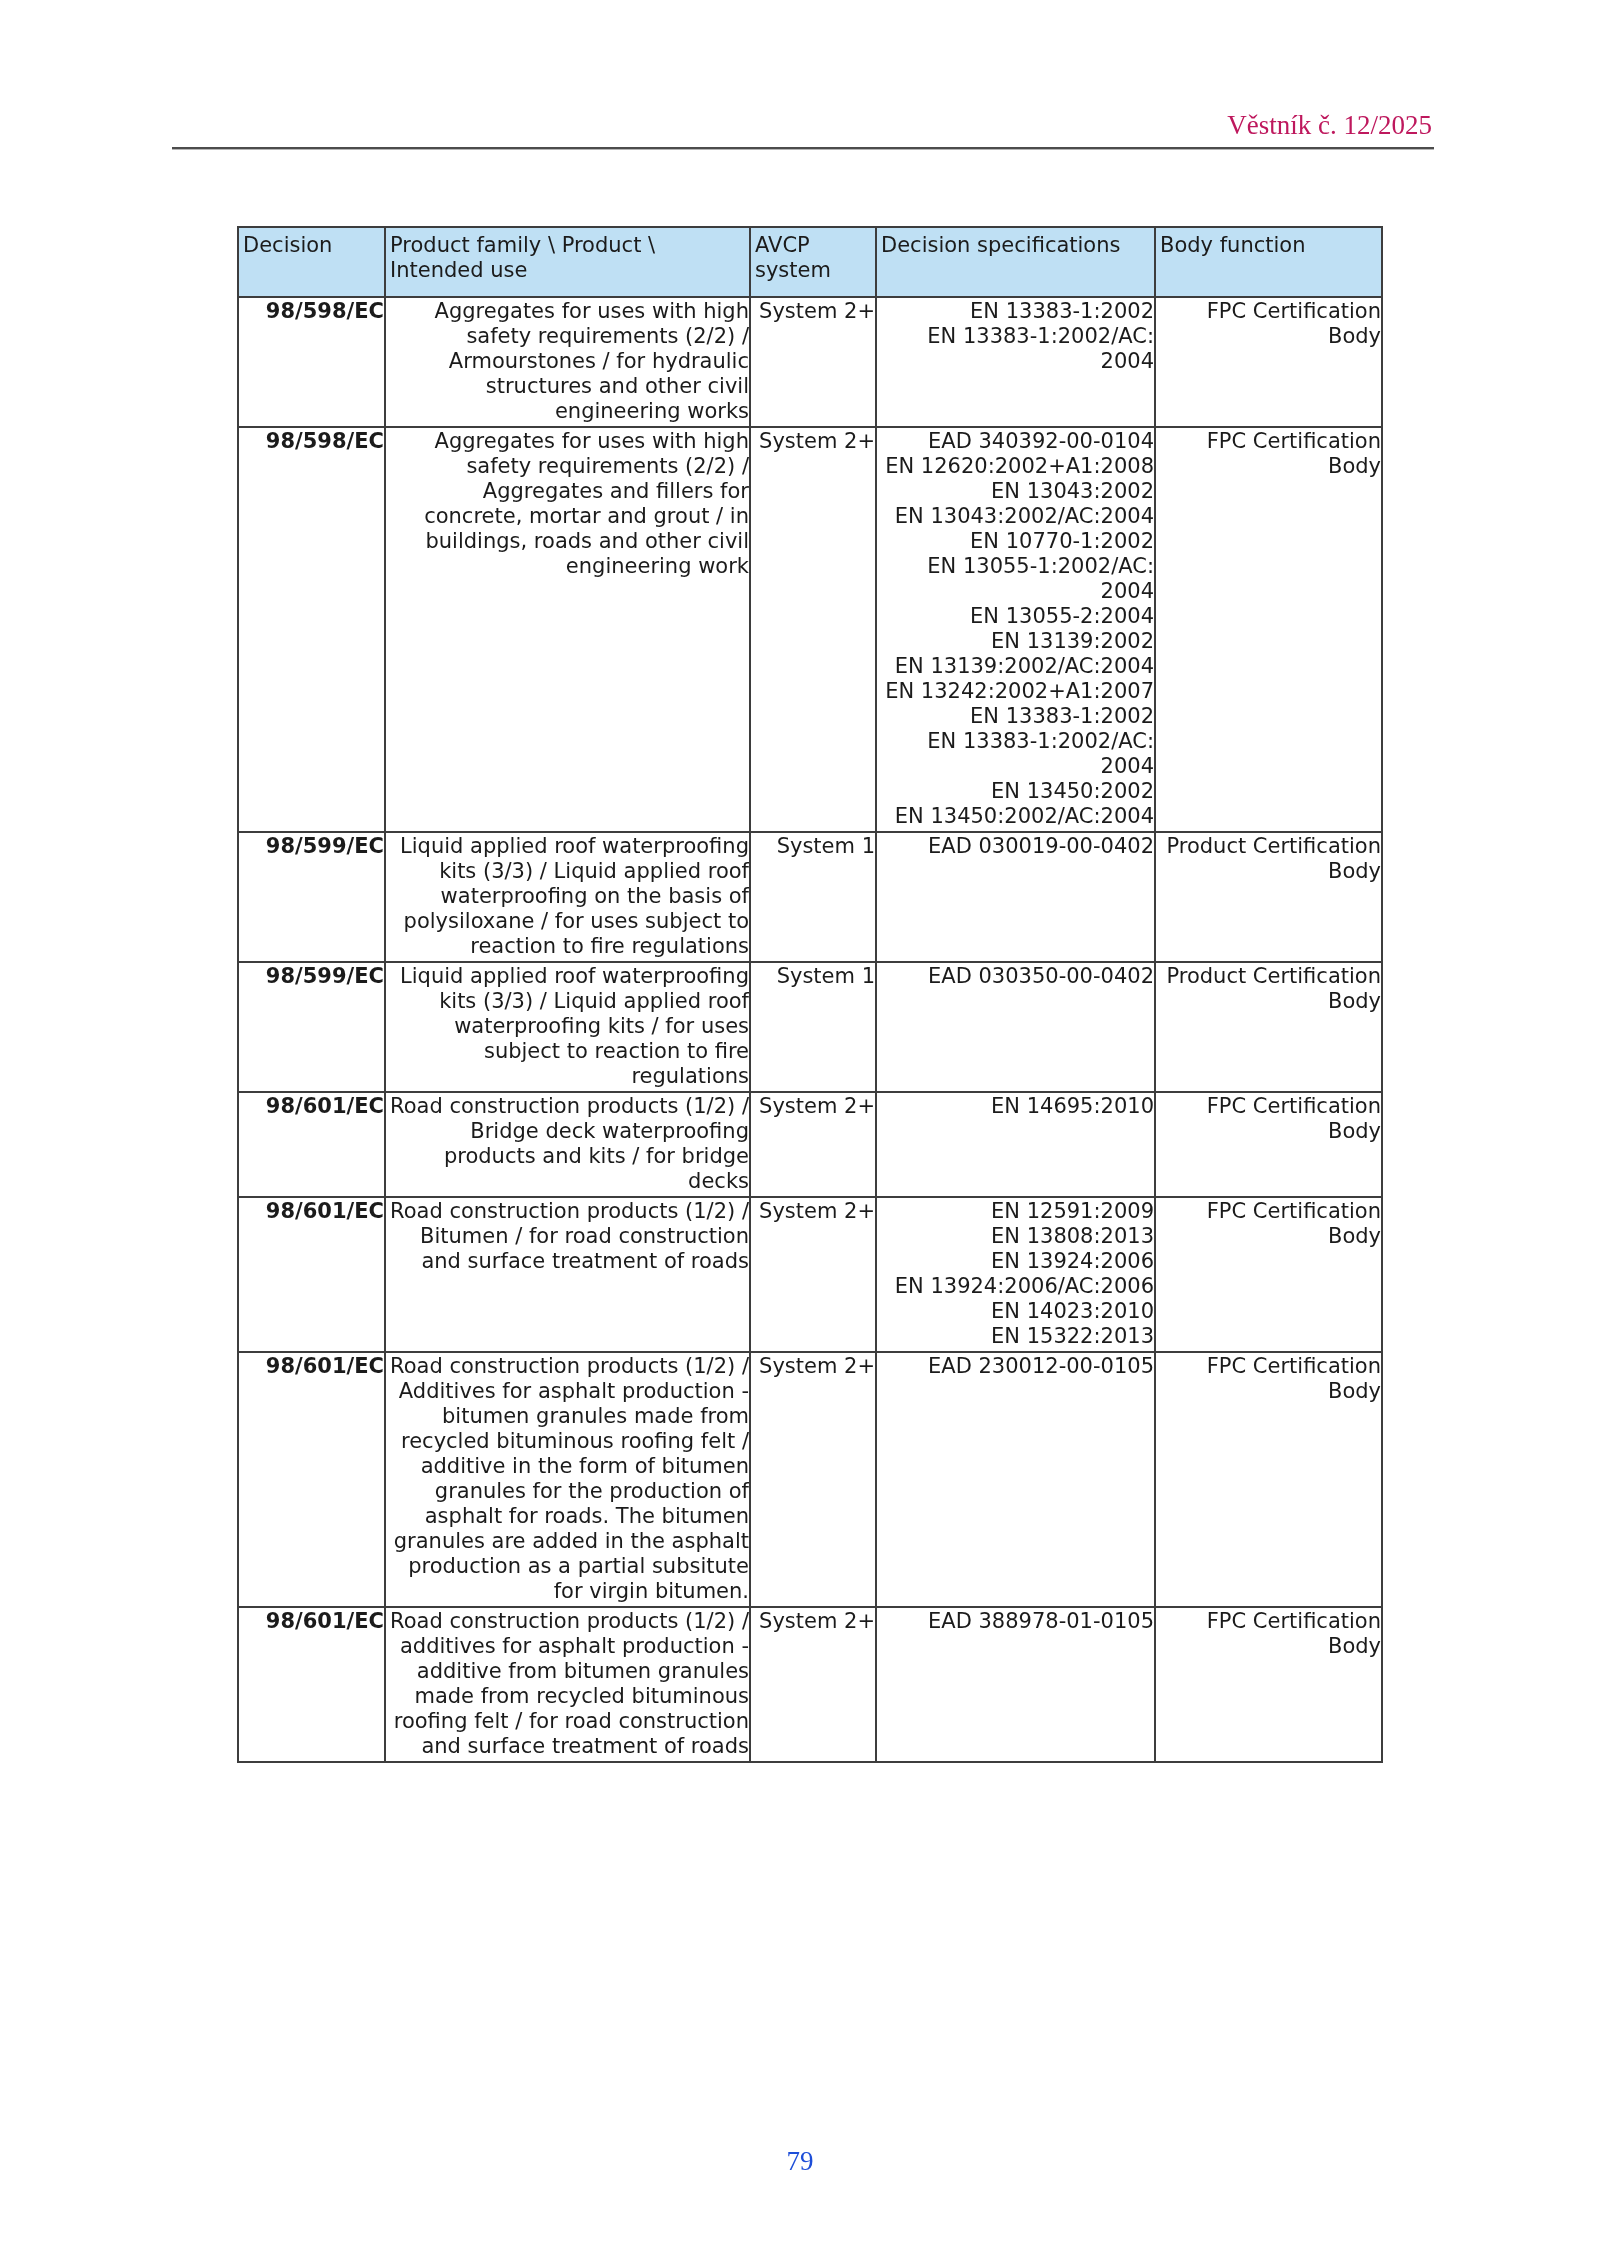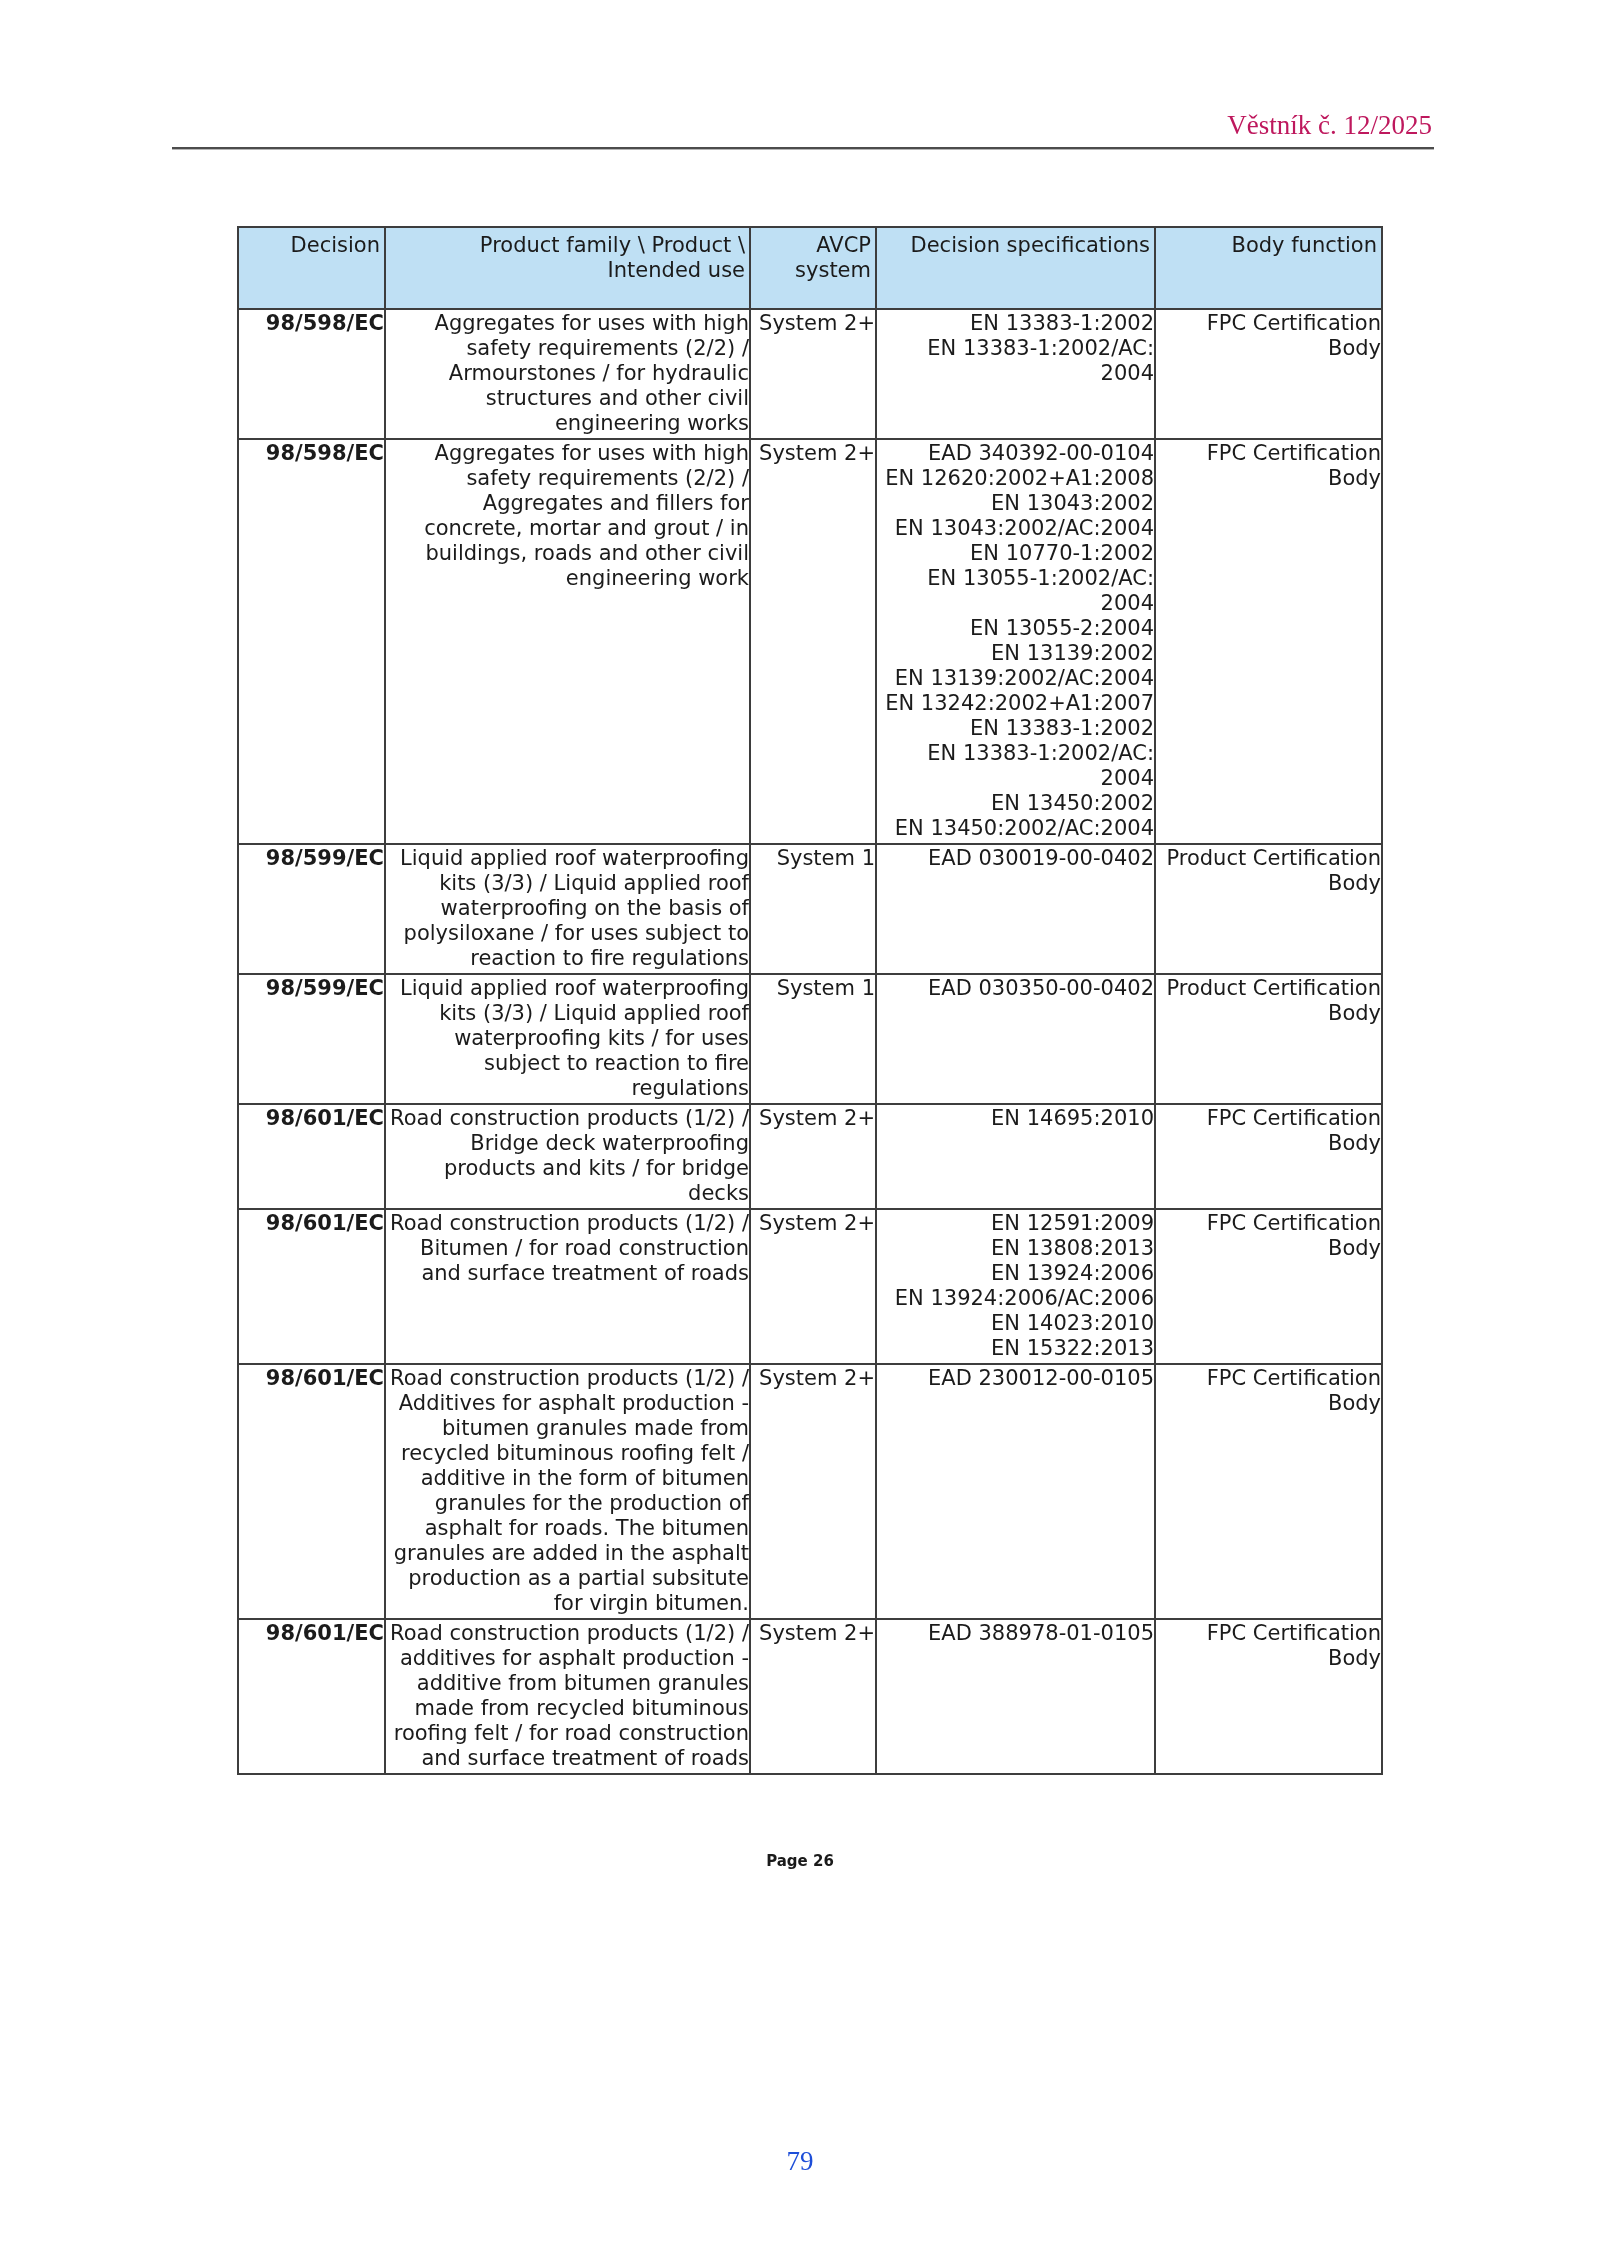--- a/index.html
+++ b/index.html
@@ -41,22 +41,22 @@
     line-height:25px;
   }
   table.avcp th, table.avcp td{
     border:2px solid var(--border-color,#3d3d3d);
     vertical-align:top;
     overflow:hidden;
   }
   table.avcp th{
     background:var(--header-bg,#bfe0f4);
     font-weight:normal;
-    text-align:right;
-    padding:5px 4px 25px 4px;
+    text-align:left;
+    padding:5px 4px 13px 4px;
   }
   table.avcp td{
     padding:1px 0 2px 4px;
     text-align:right;
   }
   td.col-decision{font-weight:bold;}
   .spec-line{white-space:nowrap;}
   .footer-label{
     position:absolute;
     top:1852px;
@@ -195,17 +195,16 @@
           <td class="col-product">Road construction products (1/2) / additives for asphalt production - additive from bitumen granules made from recycled bituminous roofing felt / for road construction and surface treatment of roads</td>
           <td class="col-avcp">System 2+</td>
           <td class="col-specs">
             <div class="spec-line">EAD 388978-01-0105</div>
           </td>
           <td class="col-body">FPC Certification Body</td>
         </tr>
       </tbody>
   </table>
 
-  <div class="footer-label">Page 26</div>
 
   <div class="page-number">79</div>
 
 </div>
 
 </body></html>

